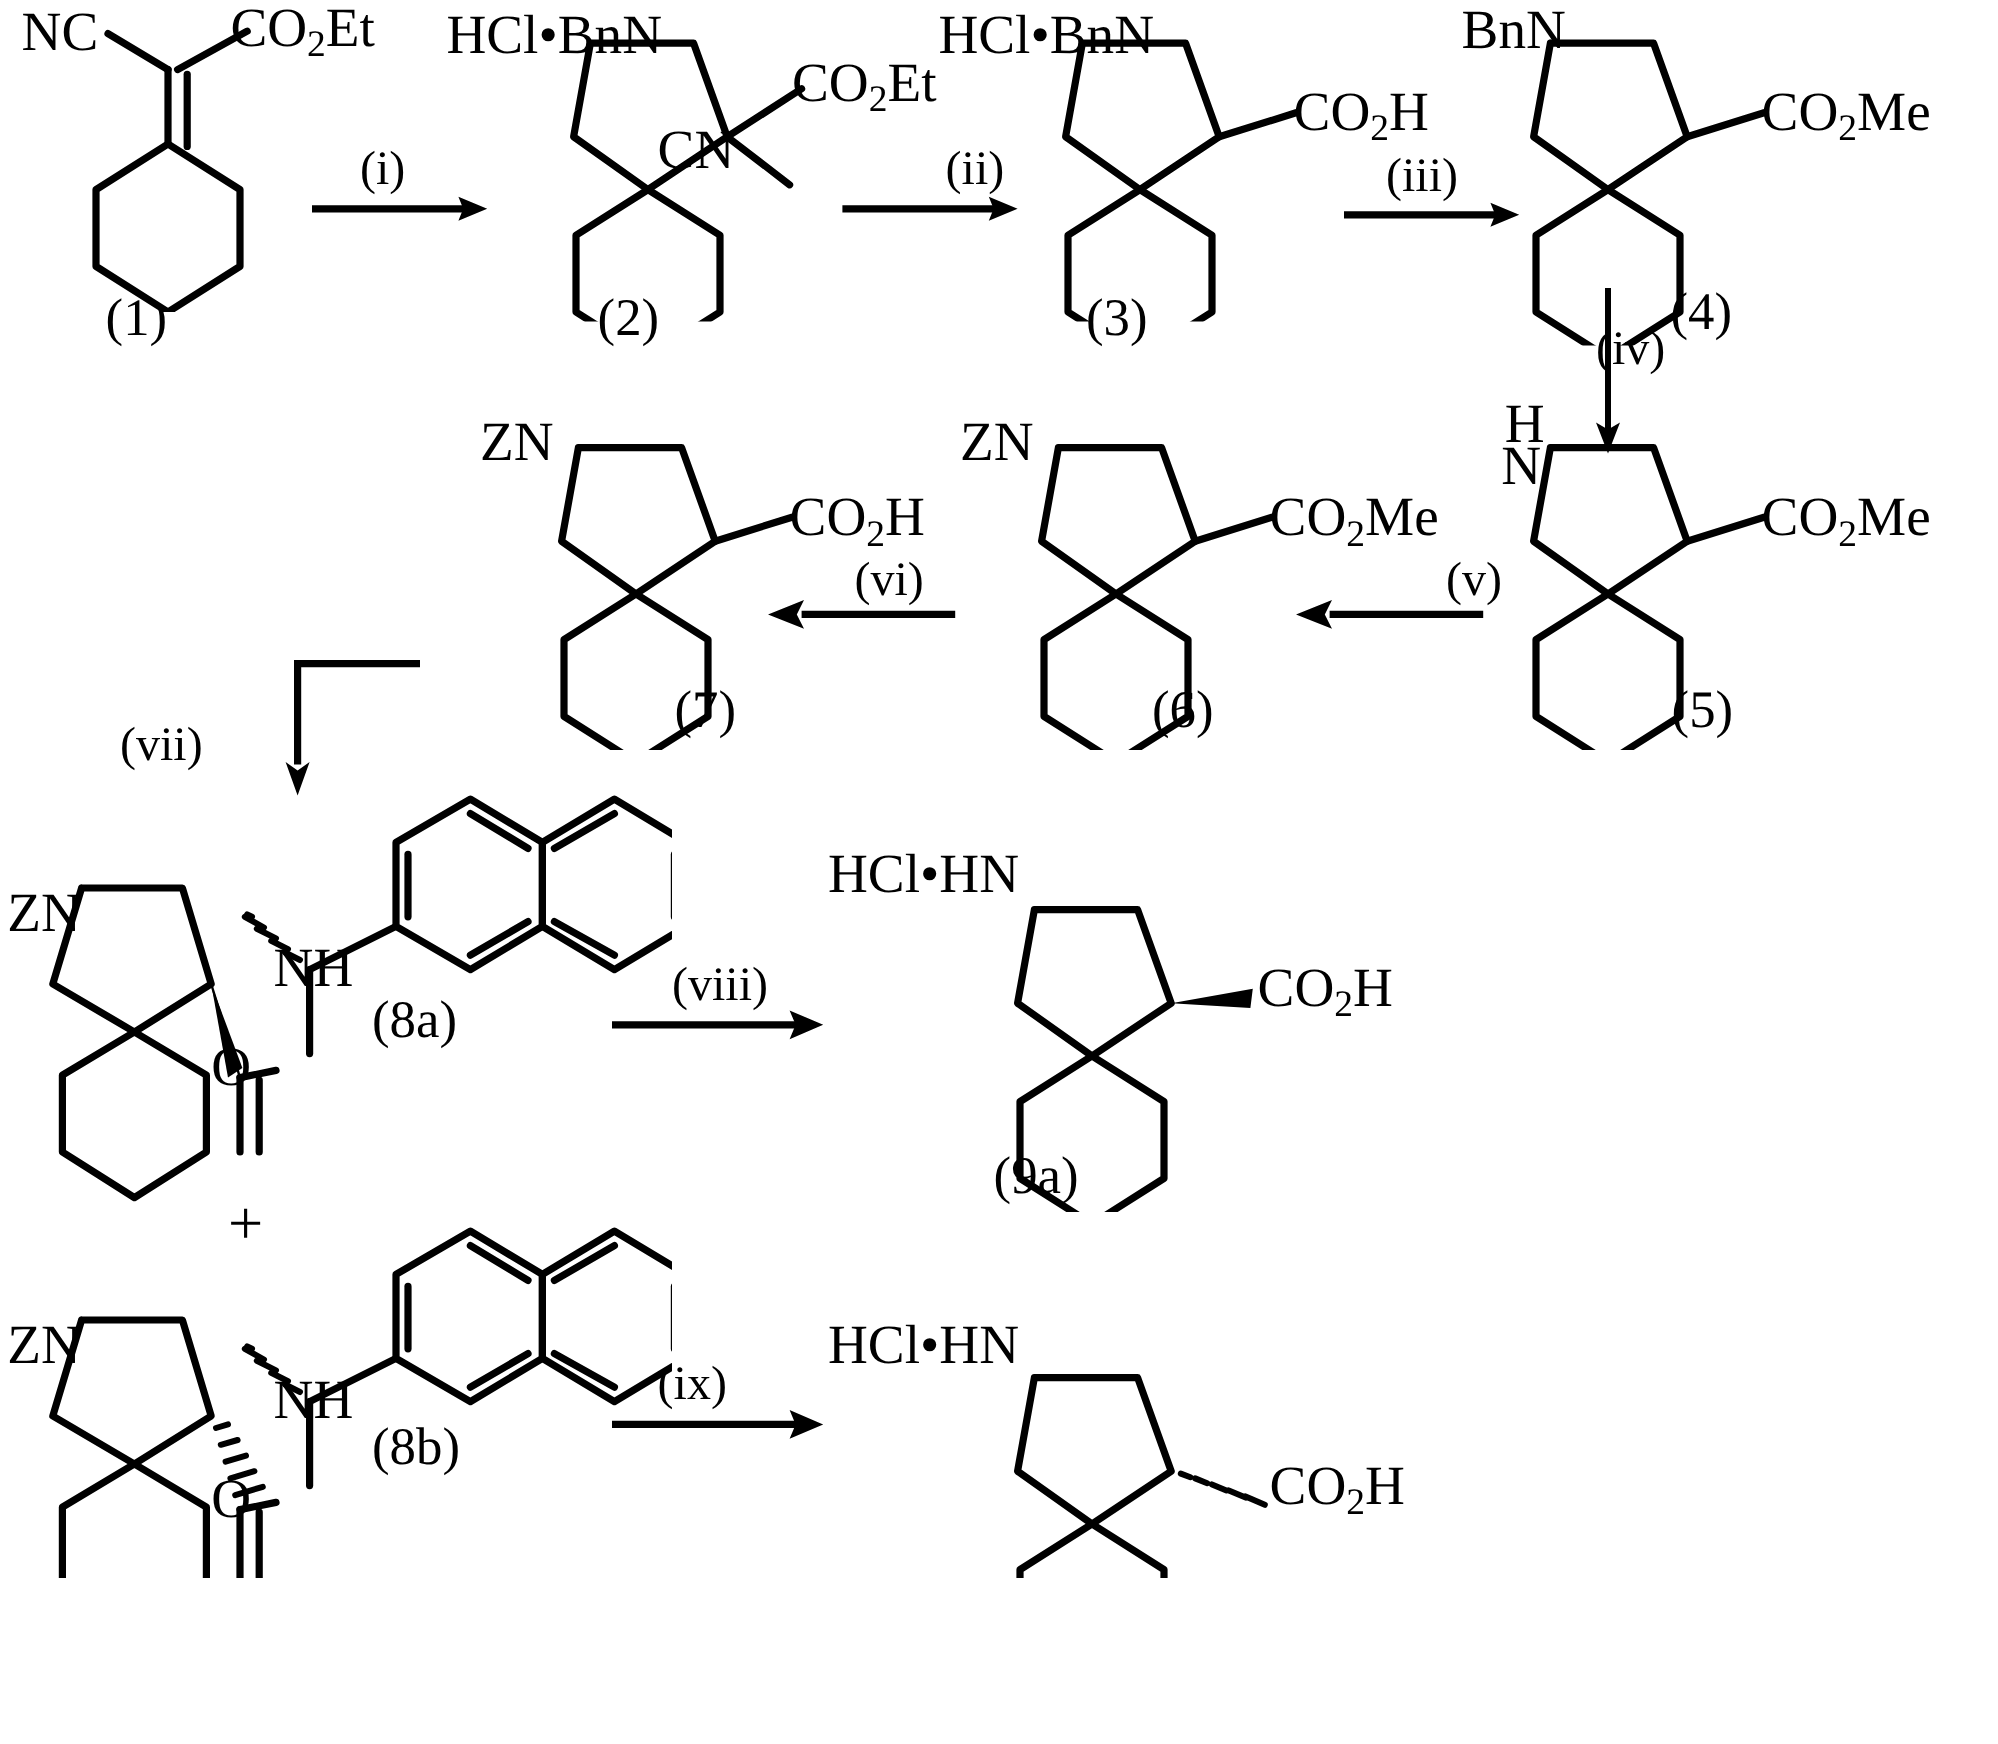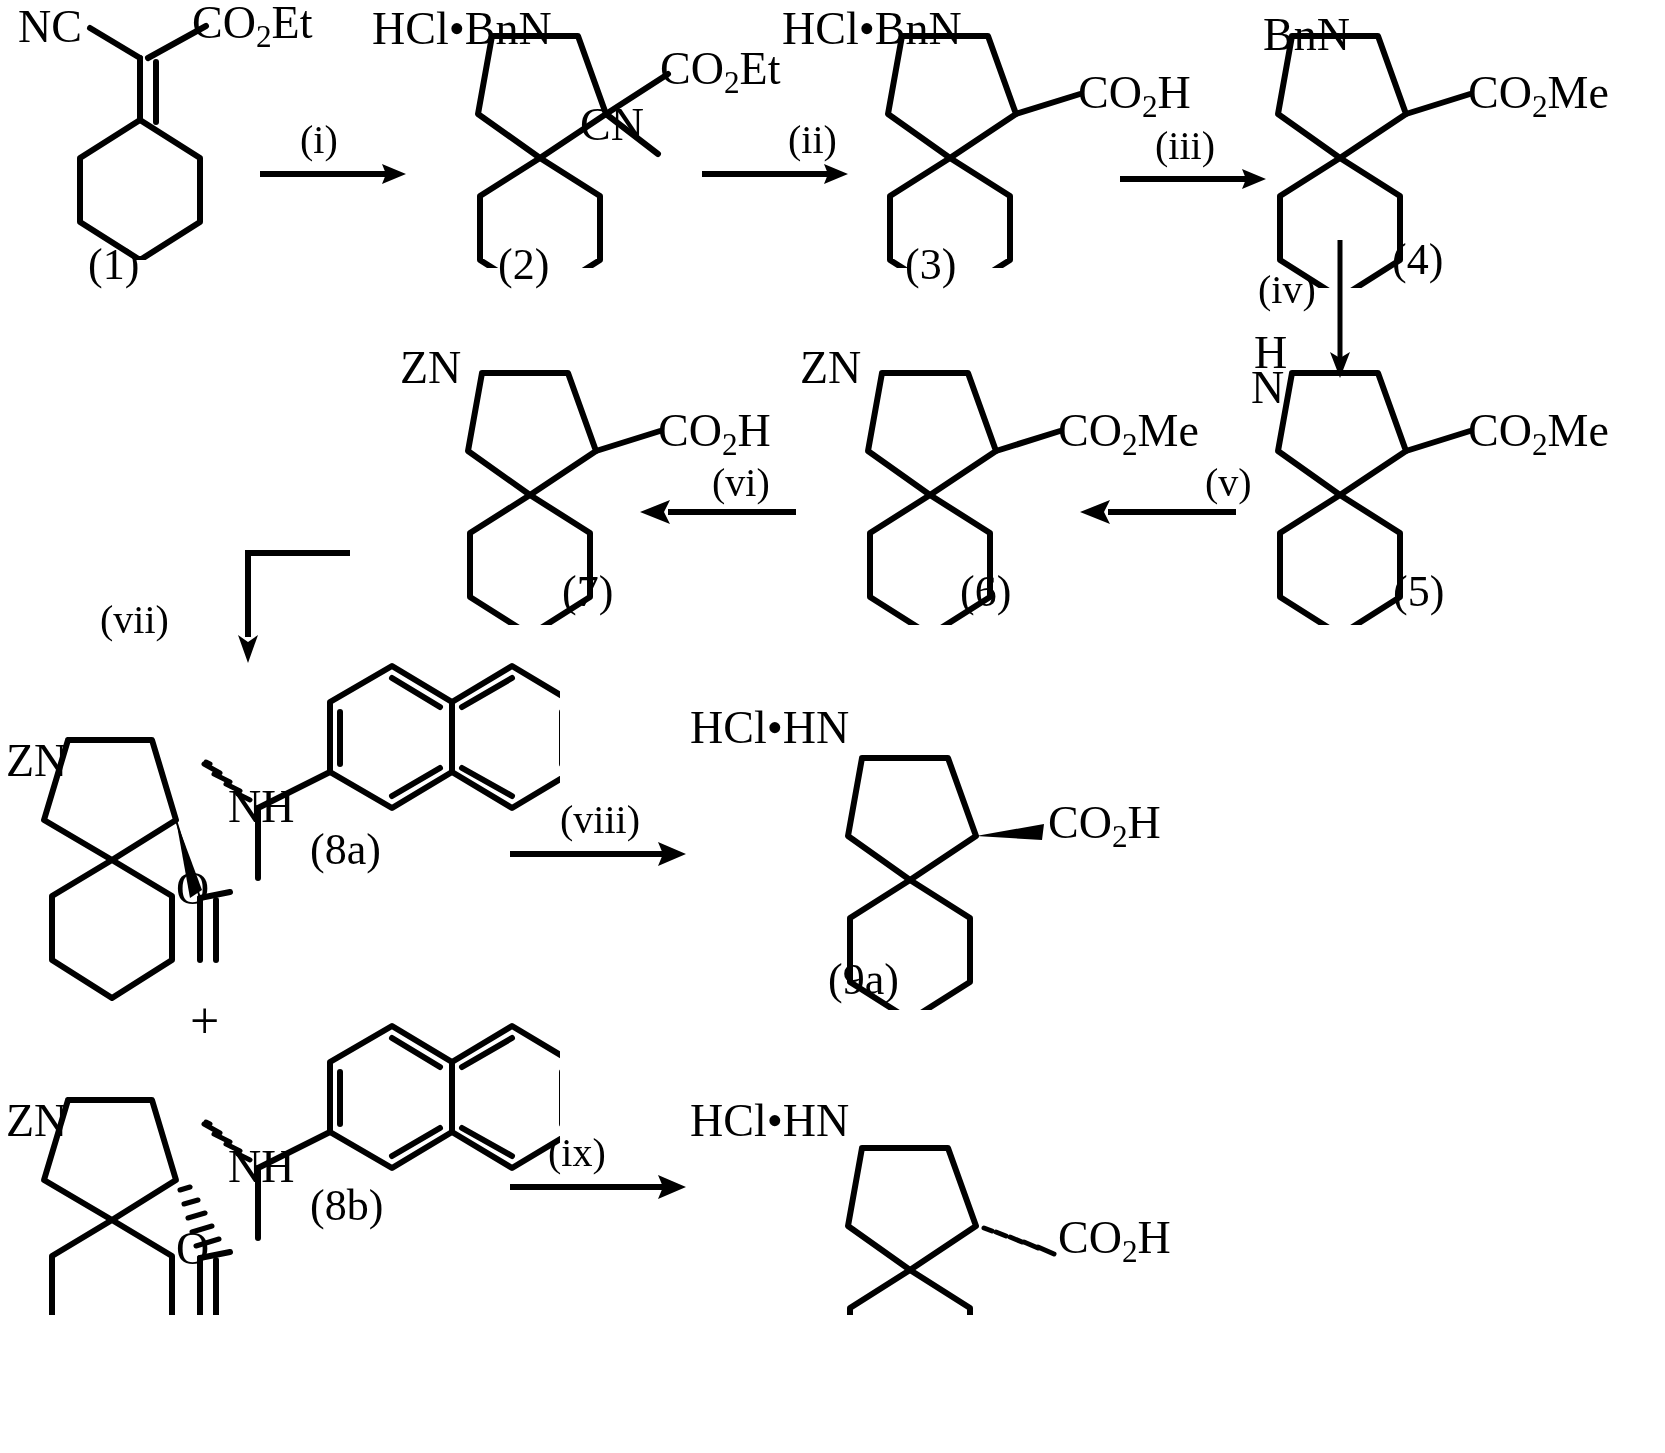--- a/index.html
+++ b/index.html
@@ -65,21 +65,21 @@
       <polyline points="62,18 148,18 176,96 110,140 48,96 62,18"></polyline>
 
       <polygon points="110,140 50,178 50,242 110,280 170,242 170,178"></polygon>
 
       <line x1="176" y1="96" x2="238" y2="56"></line>
       <line x1="176" y1="96" x2="228" y2="136"></line>
     </g>
   </svg>
   <div class="lbl atom" style="left:372px; top:6px;">HCl•BnN</div>
   <div class="lbl atom" style="left:660px; top:46px;">CO<span class="sub">2</span>Et</div>
-  <div class="lbl atom" style="left:580px; top:102px;"><span>CN</span></div>
+  <div class="lbl atom" style="left:548px; top:102px;"><span>CN</span></div>
   <div class="lbl cmp" style="left:498px; top:243px;"><span>(2)</span></div>
 
   <div class="lbl cond" style="left:742px; top:120px;margin-left:46px;"><span>(ii)</span></div>
   <svg class="struct" style="left:700px; top:160px;" width="150" height="30" viewBox="0 0 150 30">
     <line x1="2" y1="14" x2="130" y2="14" stroke="#000" stroke-width="6"></line>
     <polygon points="148,14 124,4 128,14 124,24" fill="#000"></polygon>
   </svg>
 
   <svg class="struct" style="left:840px; top:18px;" width="300" height="250" viewBox="0 0 300 250">
     <g stroke="#000" stroke-width="6" fill="none" stroke-linecap="round" stroke-linejoin="round">
@@ -98,25 +98,25 @@
     <polygon points="148,14 124,4 128,14 124,24" fill="#000"></polygon>
   </svg>
 
   <svg class="struct" style="left:1230px; top:18px;" width="300" height="270" viewBox="0 0 300 270">
     <g stroke="#000" stroke-width="6" fill="none" stroke-linecap="round" stroke-linejoin="round">
       <polyline points="62,18 148,18 176,96 110,140 48,96 62,18"></polyline>
       <polygon points="110,140 50,178 50,242 110,280 170,242 170,178"></polygon>
       <line x1="176" y1="96" x2="240" y2="76"></line>
     </g>
   </svg>
-  <div class="lbl atom" style="left:1218px; top:12px;margin-left:45px;"><span>BnN</span></div>
+  <div class="lbl atom" style="left:1218px; top:2px;"><span>BnN</span></div>
   <div class="lbl atom" style="left:1468px; top:70px;">CO<span class="sub">2</span>Me</div>
   <div class="lbl cmp" style="left:1392px; top:238px;"><span>(4)</span></div>
 
-  <div class="lbl cond" style="left:1258px; top:270px;"><span>(iv)</span></div>
+  <div class="lbl cond" style="left:1330px; top:270px;"><span>(iv)</span></div>
   <svg class="struct" style="left:1325px; top:240px;" width="30" height="140" viewBox="0 0 30 140">
     <line x1="15" y1="0" x2="15" y2="120" stroke="#000" stroke-width="5"></line>
     <polygon points="15,138 5,112 15,118 25,112" fill="#000"></polygon>
   </svg>
 
   <svg class="struct" style="left:1230px; top:355px;" width="300" height="270" viewBox="0 0 300 270">
     <g stroke="#000" stroke-width="6" fill="none" stroke-linecap="round" stroke-linejoin="round">
       <polyline points="62,18 148,18 176,96 110,140 48,96 62,18"></polyline>
       <polygon points="110,140 50,178 50,242 110,280 170,242 170,178"></polygon>
       <line x1="176" y1="96" x2="240" y2="76"></line>

